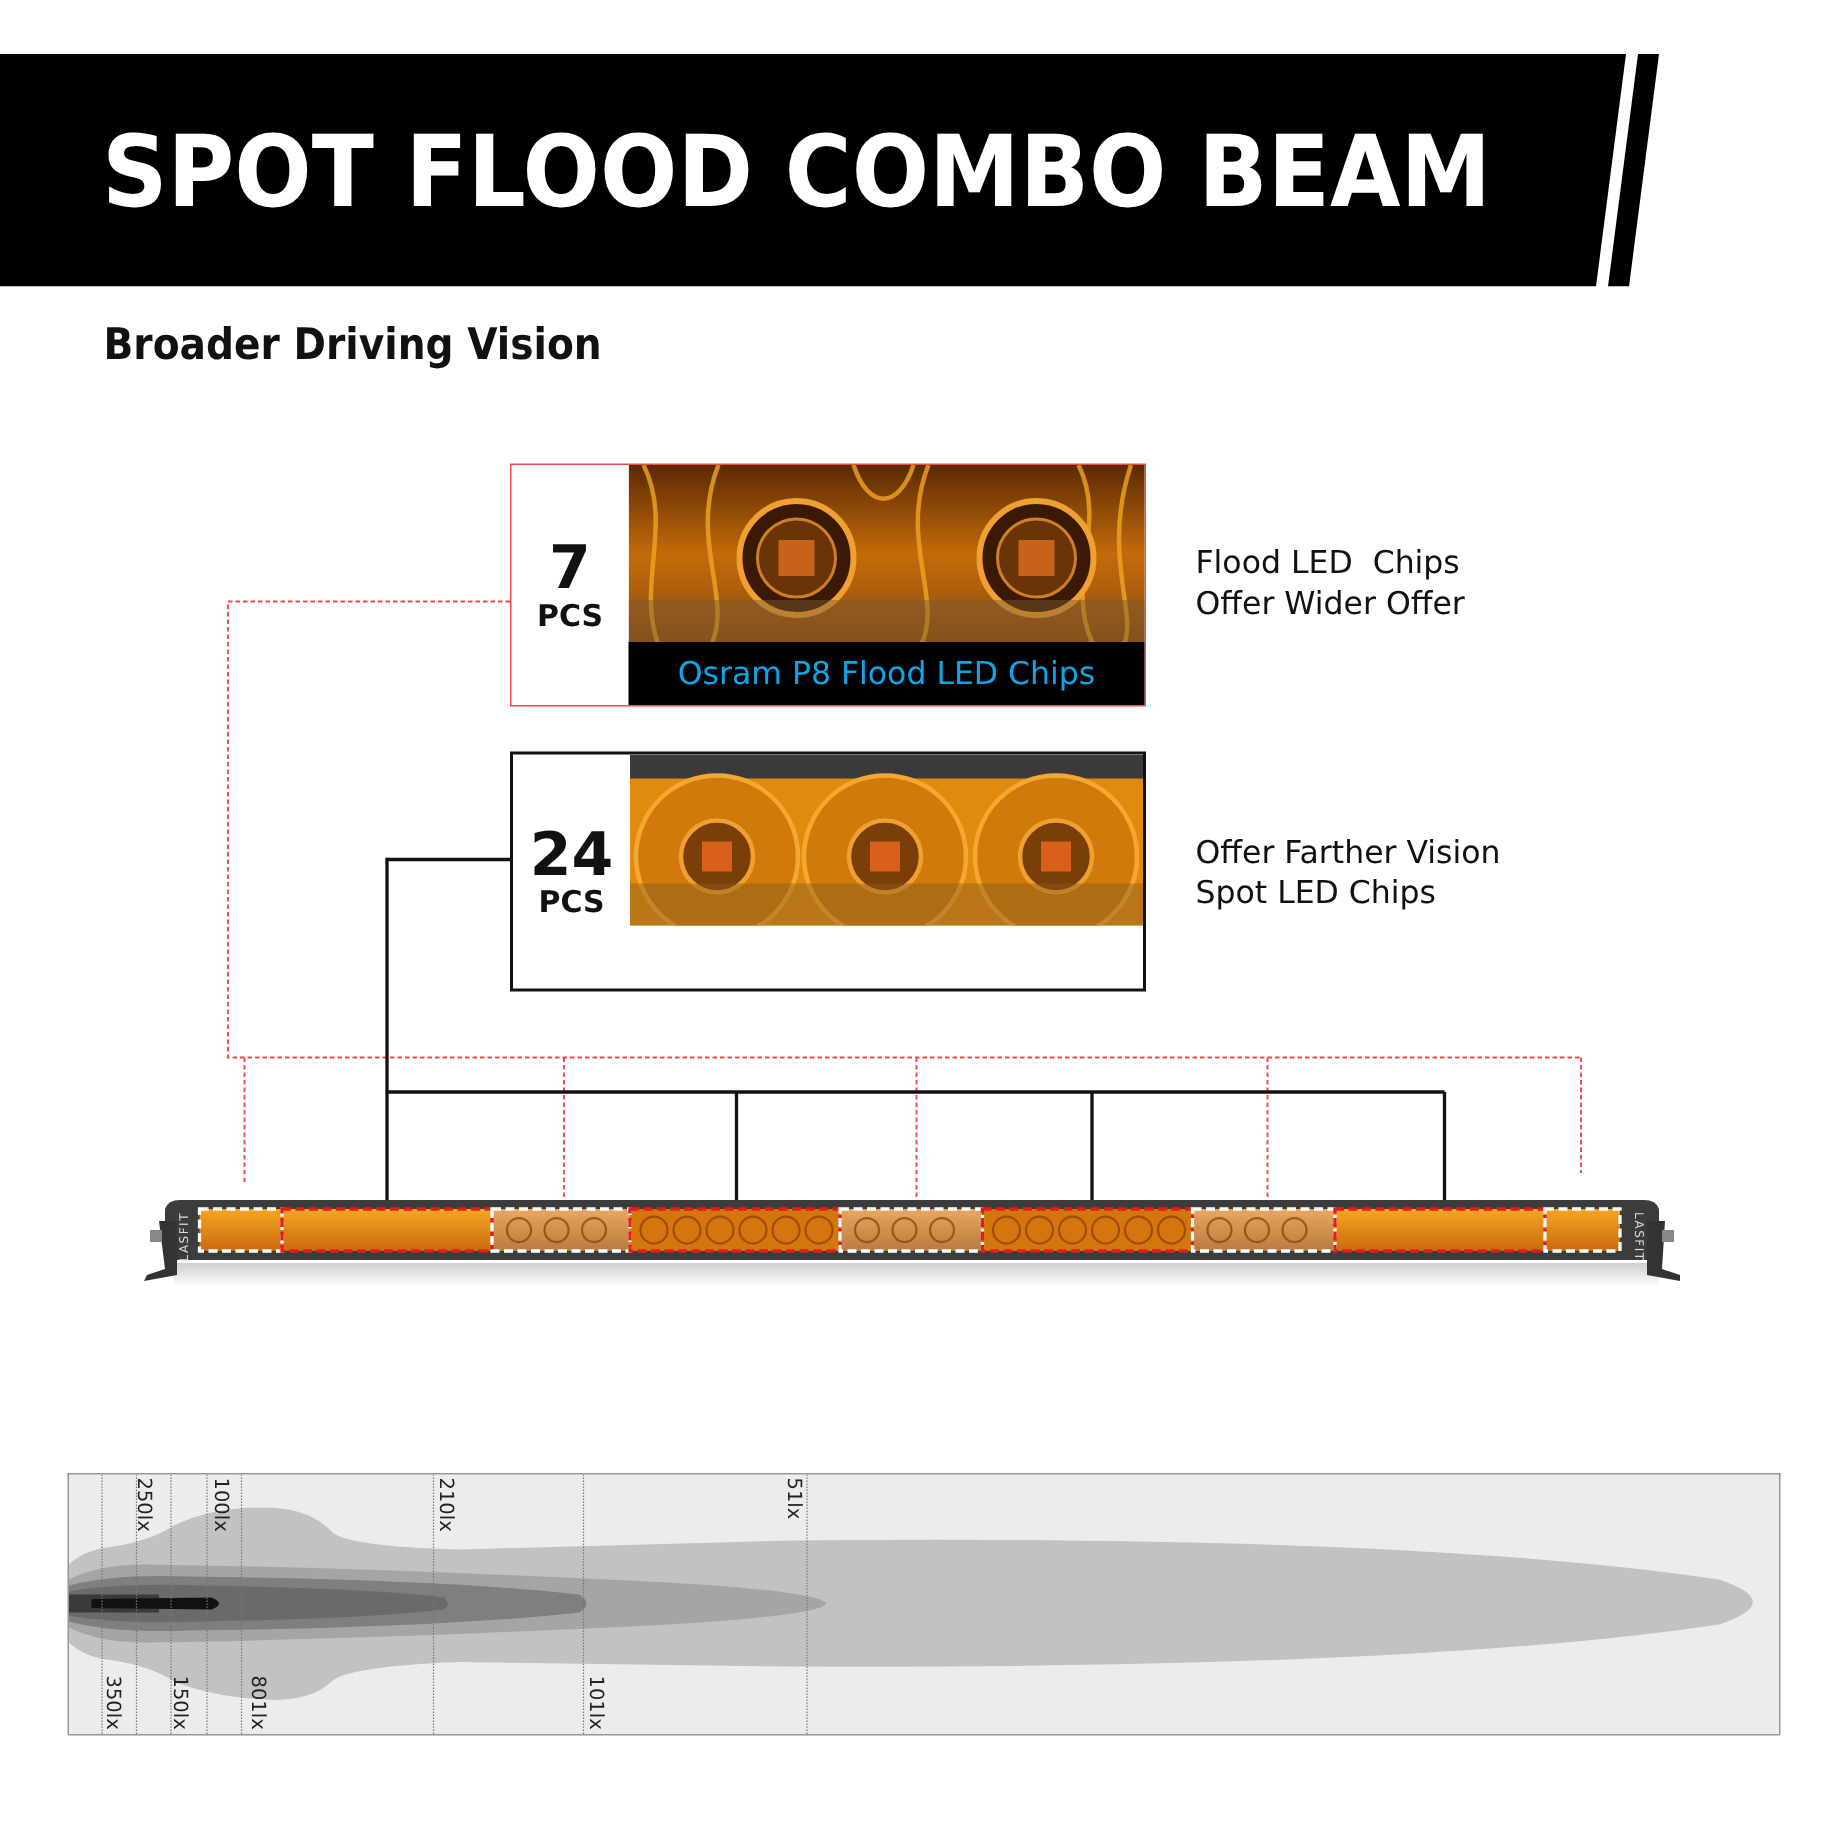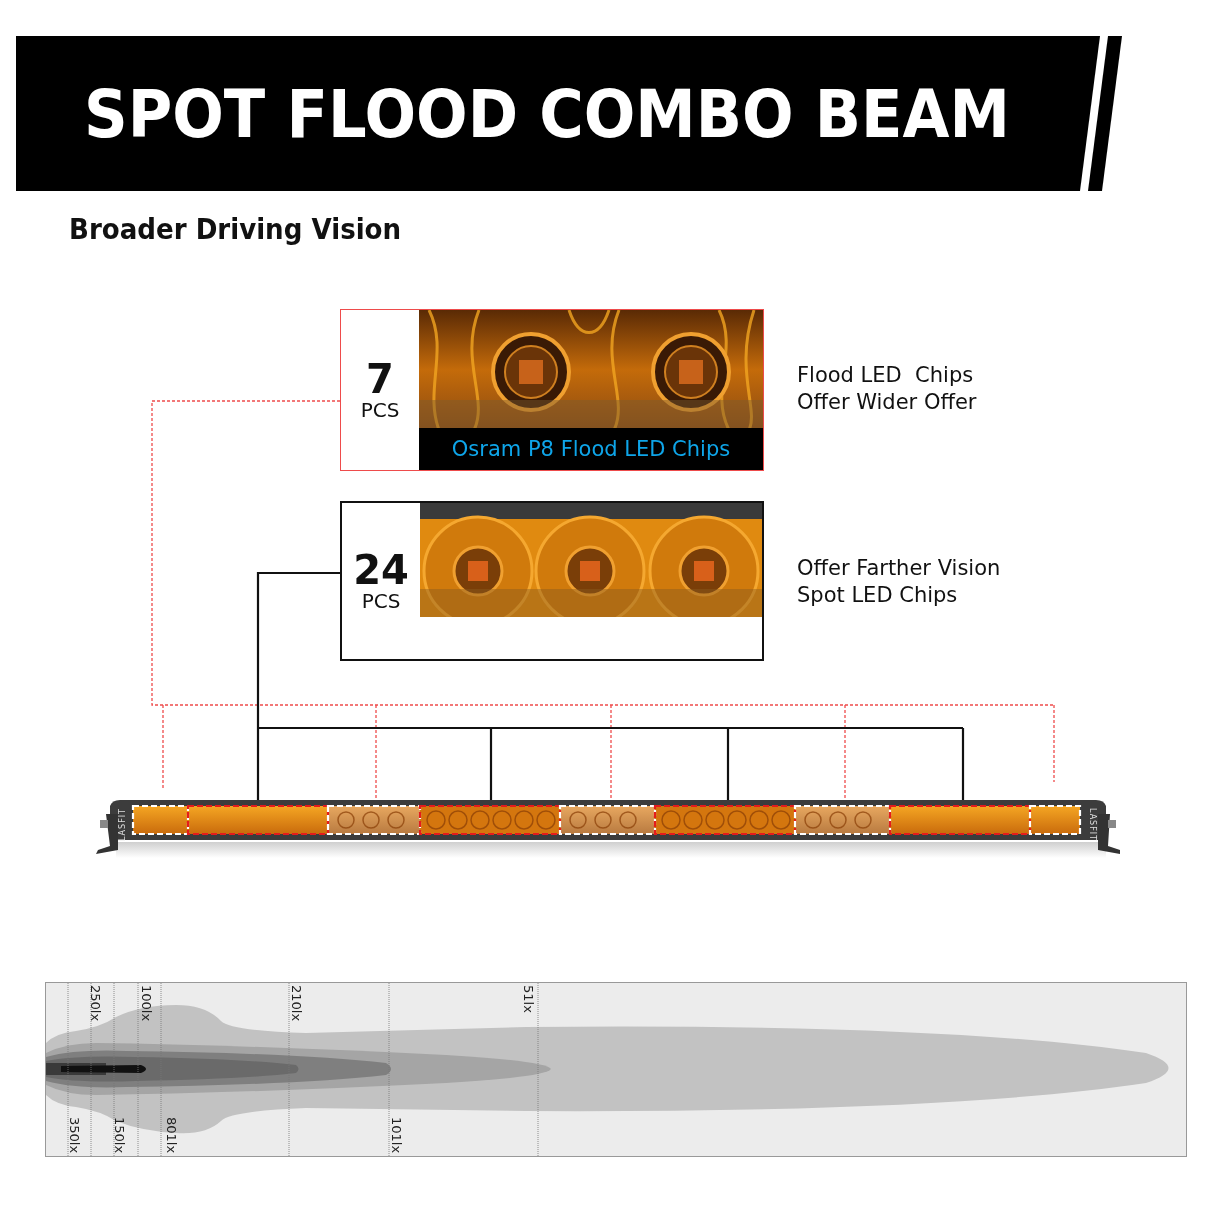--- a/index.html
+++ b/index.html
@@ -1,28 +1,28 @@
 <!DOCTYPE html>
 <html><head>
 <meta charset="utf-8">
 <style>
   * { margin: 0; padding: 0; box-sizing: border-box; }
   html, body { width: 1214px; height: 1214px; background: #ffffff; overflow: hidden; }
   body { position: relative; font-family: "DejaVu Sans", "Liberation Sans", sans-serif; color: #111; }
 
-  .banner { position: absolute; left: 16px; top: 36px; width: 1110px; height: 155px; }
+  .banner { position: absolute; left: 0; top: 36px; width: 1110px; height: 155px; }
   .banner svg { position: absolute; left: 0; top: 0; }
   .banner-title { position: absolute; left: 68px; top: 40px; font-size: 66px; font-weight: bold; color: #fff; letter-spacing: 0px; transform: scaleX(0.92); transform-origin: left center; white-space: nowrap; }
 
   .subtitle { position: absolute; left: 69px; top: 212px; font-size: 29px; font-weight: bold; transform: scaleX(0.9); transform-origin: left; white-space: nowrap; }
 
   .chip-card { position: absolute; background: #fff; }
   .chip-card .count-box { position: absolute; left: 0; top: 0; bottom: 0; width: 78px; display: flex; flex-direction: column; align-items: center; justify-content: center; }
   .count-num { font-size: 40px; font-weight: bold; line-height: 40px; }
-  .count-unit { font-size: 20px; font-weight: normal; line-height: 22px; }
+  .count-unit { font-size: 20px; font-weight: bold; line-height: 22px; }
   .chip-photo { position: absolute; left: 78px; top: 0; right: 0; bottom: 42px; overflow: hidden; }
   .chip-caption { position: absolute; left: 78px; right: 0; bottom: 0; height: 42px; background: #000; color: #0ea5e9; font-size: 21px; display: flex; align-items: center; justify-content: center; white-space: nowrap; }
 
   .card-flood { left: 340px; top: 309px; width: 424px; height: 162px; border: 1.5px solid #ee4b4b; }
   .card-spot { left: 340px; top: 501px; width: 424px; height: 160px; border: 2px solid #111; }
 
   .side-text { position: absolute; left: 797px; font-size: 21px; font-weight: normal; line-height: 27px; white-space: nowrap; }
 
   .connectors { position: absolute; left: 0; top: 0; pointer-events: none; }
 

